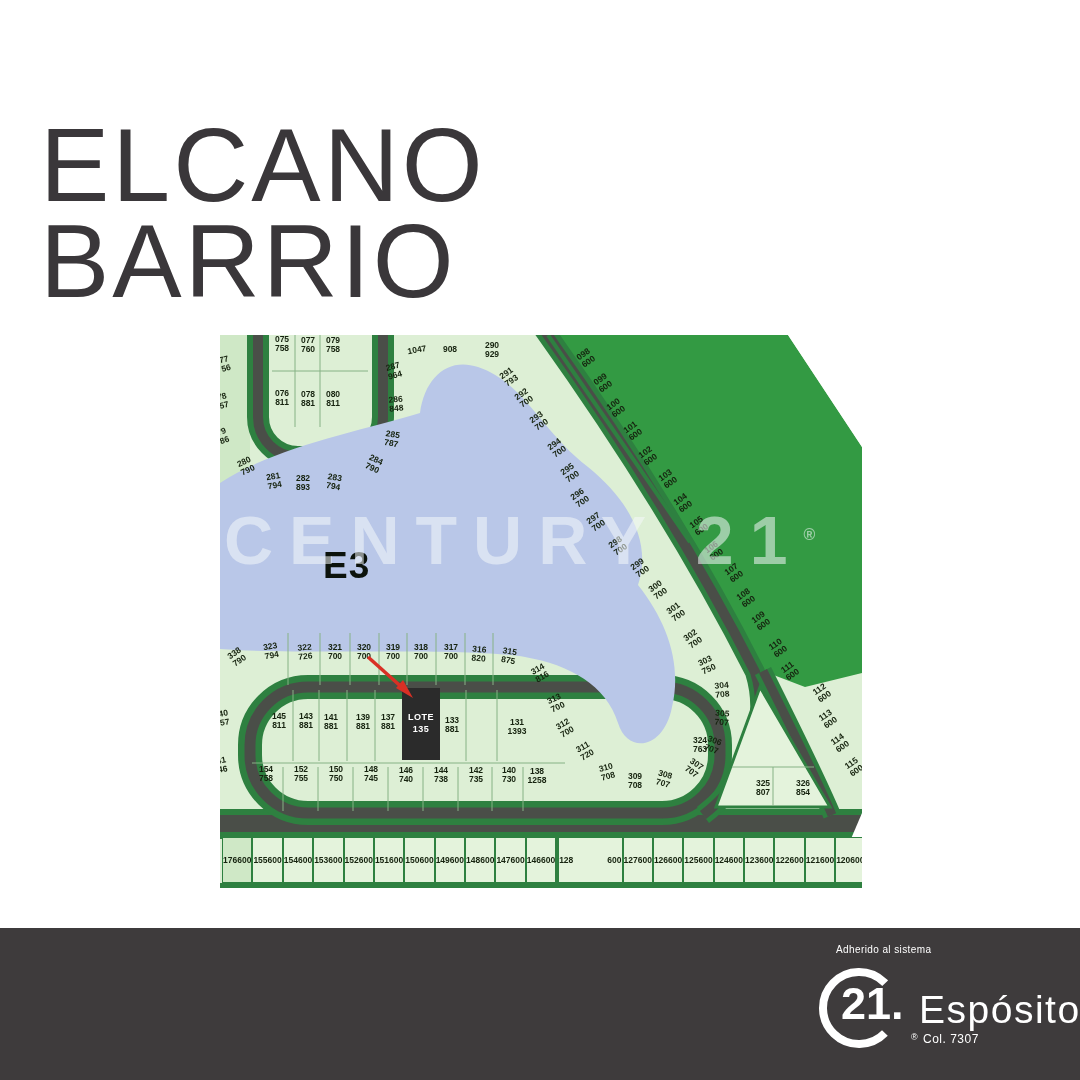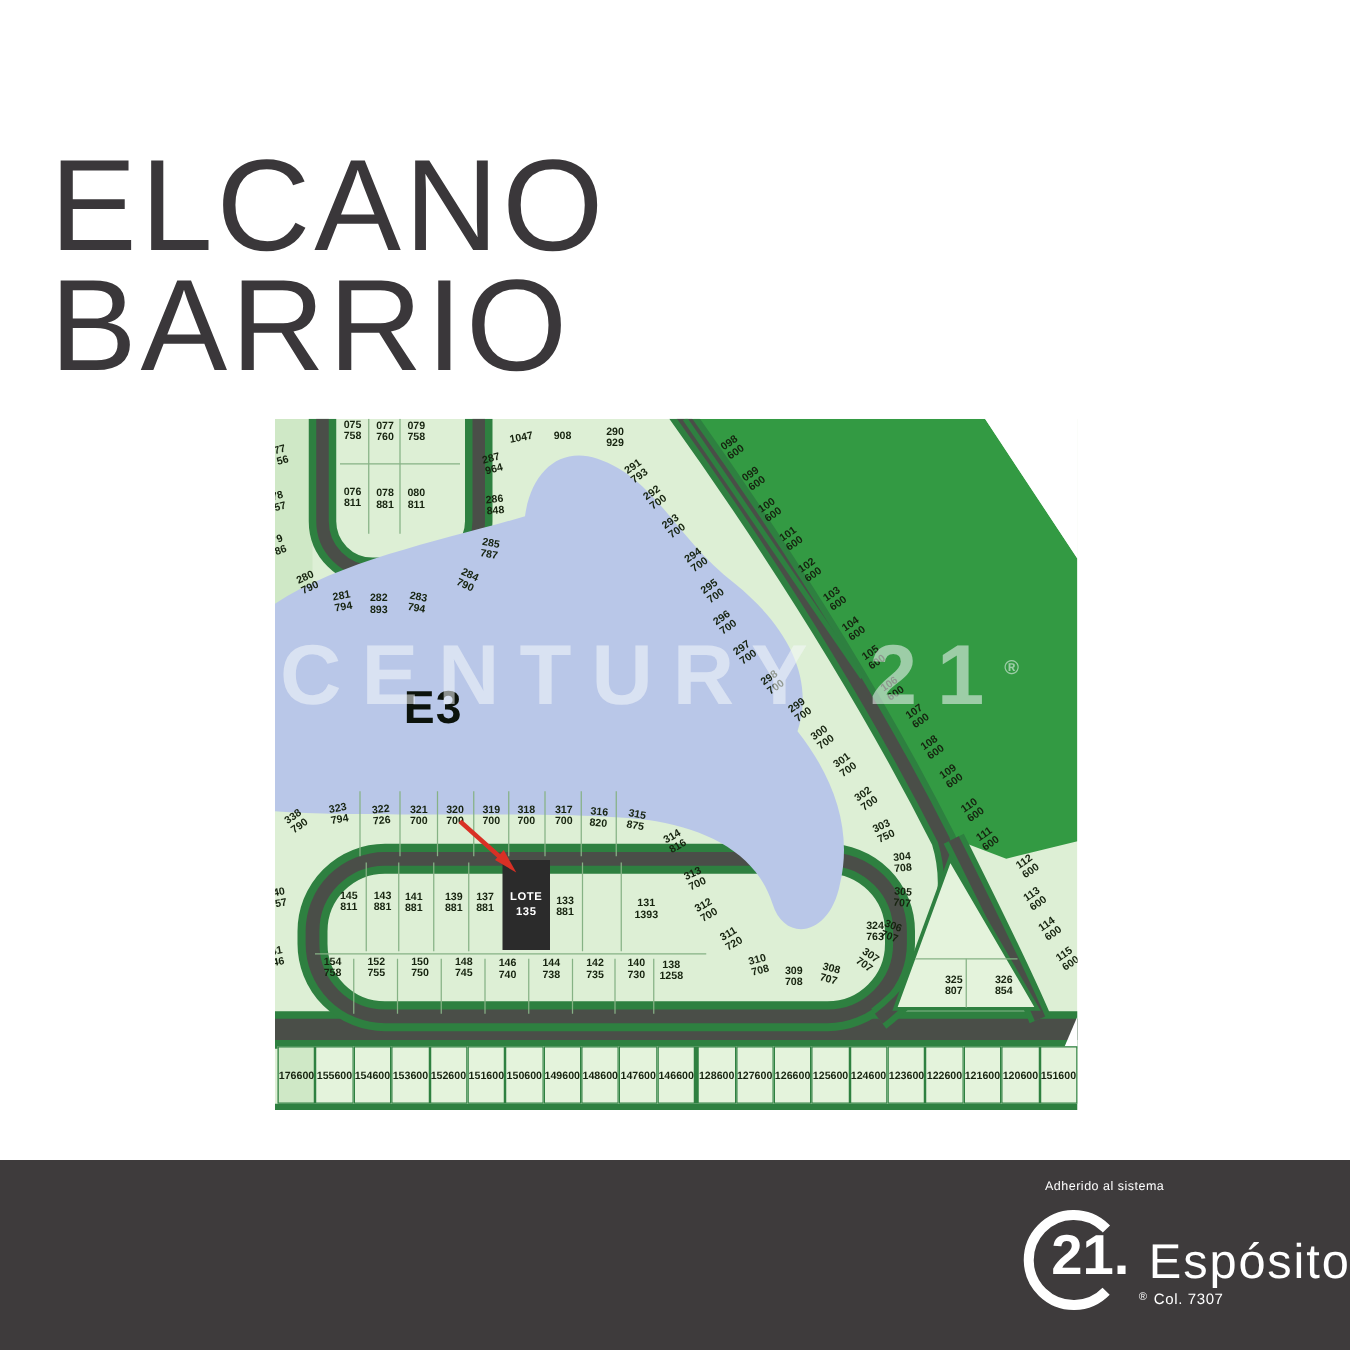--- a/index.html
+++ b/index.html
@@ -22,21 +22,21 @@
   .e3{position:absolute;left:103px;top:210px;z-index:15;font-size:37px;font-weight:700;color:#0c130c;letter-spacing:1px;}
   .watermark{position:absolute;left:4px;top:166px;z-index:40;white-space:nowrap;pointer-events:none;
              color:var(--watermark_color);font-size:68px;font-weight:700;letter-spacing:16px;}
   .watermark .wm-reg{font-size:16px;letter-spacing:0;vertical-align:super;}
   .arrow-svg{position:absolute;left:0;top:0;z-index:30;pointer-events:none;}
   .strip{position:absolute;left:2px;top:502px;width:638px;height:46px;display:flex;z-index:10;}
   .strip .cell{flex:1;border:1.5px solid var(--road_green);border-left-width:0.75px;border-right-width:0.75px;
                background:var(--lot_fill);display:flex;flex-direction:row;align-items:center;justify-content:center;
                color:var(--label_color);font-size:8.5px;font-weight:700;line-height:1.05;}
   .strip .cell.first{background:#cfe8c6;}
-  .strip .cell.gap{border-left-width:3px;}
+  .strip .cell.gap{border-left-width:3px;gap:34px;}
   .strip-band{position:absolute;left:0;top:548px;width:642px;height:5px;background:var(--road_green);z-index:9;}
 
   
   .f-base{fill:var(--map_base);}
   .f-wedge{fill:#cfe8c6;}
   .f-park{fill:var(--park_green);}
   .f-lake{fill:var(--lake_blue);}
   .f-white{fill:#ffffff;}
   .road-case{stroke:var(--road_green);fill:none;}
   .road-core{stroke:var(--road_gray);fill:none;}

